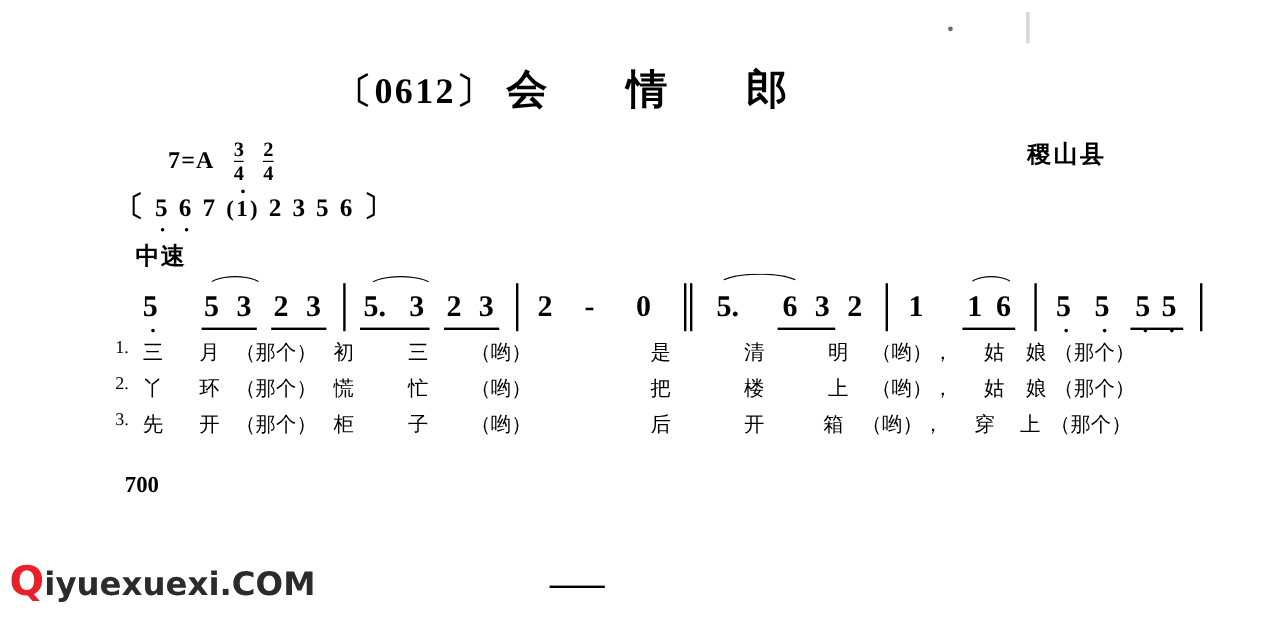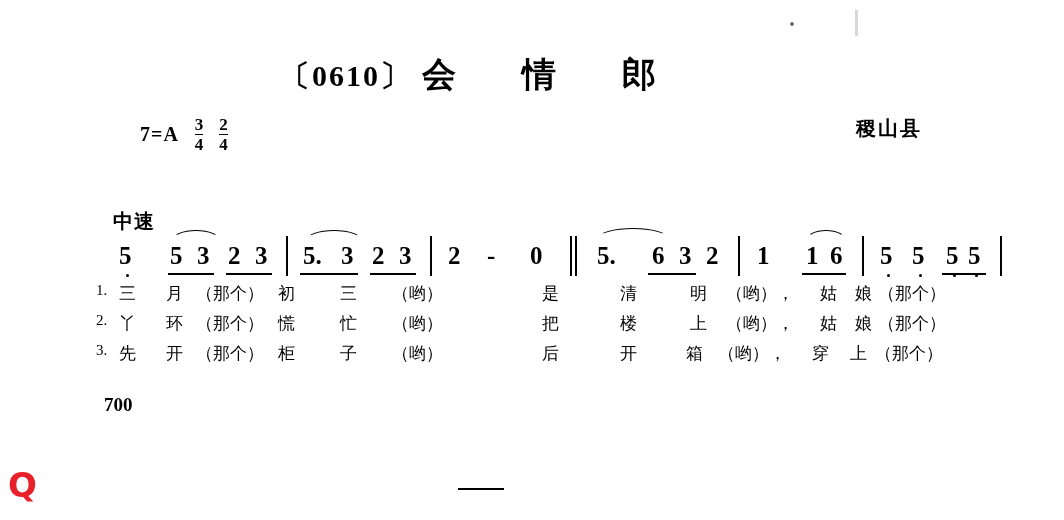--- a/index.html
+++ b/index.html
@@ -105,21 +105,21 @@
     margin-left: -1.5px;
     background: #000;
     border-radius: 50%;
   }
   .paren { font-size: 19px; }
 
   
   .tempo {
     position: absolute;
     left: 113px;
-    top: 208px;
+    top: 200px;
     font-size: 20px;
     font-family: "DejaVu Sans", sans-serif;
     font-weight: 700;
     letter-spacing: 1px;
   }
 
   
   .music {
     position: absolute;
     left: 0; top: 238px;
@@ -240,37 +240,49 @@
 </style>
 </head>
 <body>
 
 <div class="page">
 
   <div class="stray-dot"></div>
   <div class="stray-dot2"></div>
 
   <div class="title">
-    <span class="num">〔0610〕</span><span class="t1">会</span><span class="t2">情</span><span class="t3">郎</span>
+    <span class="num">〔0612〕</span><span class="t1">会</span><span class="t2">情</span><span class="t3">郎</span>
   </div>
 
   <div class="keysig">
     <span class="eq">7=A</span>
     <span class="frac">
       <span class="numr">3</span>
       <span class="den">4</span>
     </span>
     <span class="frac">
       <span class="numr">2</span>
       <span class="den">4</span>
     </span>
   </div>
 
   <div class="region">稷山县</div>
 
+  <div class="scale">
+    <span class="brk">〔</span>
+    <span class="dotd">5</span>
+    <span class="dotd">6</span>
+    <span>7</span>
+    <span class="paren">(<span class="dotu">1</span>)</span>
+    <span>2</span>
+    <span>3</span>
+    <span>5</span>
+    <span>6</span>
+    <span class="brk">〕</span>
+  </div>
 
   <div class="tempo">中速</div>
 
   <div class="music">
 
     <div class="note" style="left:119px; top:4px;">5</div>
     <div class="dot-under" style="left:126px; top:36px;"></div>
 
     <div class="slur" style="left:172px; top:-8px; width:46px;"></div>
     <div class="note" style="left:170px; top:4px;">5</div>
@@ -382,15 +394,16 @@
       <span class="ly" style="left:875px;">（那个）</span>
     </div>
   </div>
 
   <div class="pagenum">700</div>
 
   <div class="bottom-rule"></div>
 
   <div class="watermark">
     <span class="q">Q</span>
+      <span>iyuexuexi.COM</span>
   </div>
 
 </div>
 
 </body></html>

